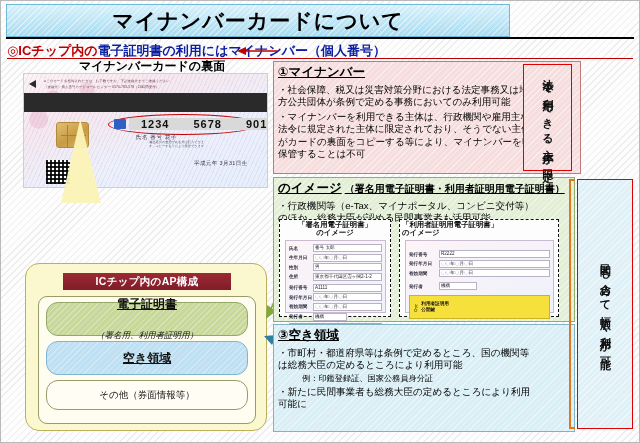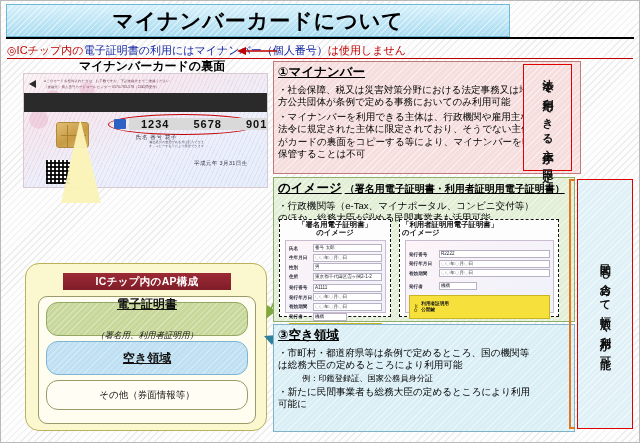--- a/index.html
+++ b/index.html
@@ -28,22 +28,22 @@
   }
   .title-bar .t{
     font-size:21px;font-weight:bold;color:#000;letter-spacing:1px;
   }
   .title-underline{
     position:absolute;left:5px;top:36px;width:628px;height:2px;background:#000;
   }
   
   .red-note{
     position:absolute;left:6px;top:41px;width:626px;height:16px;
-    font-size:11px;font-weight:normal;color:#c00000;white-space:nowrap;
-    display:flex;align-items:center;
+    font-size:13px;font-weight:bold;color:#c00000;white-space:nowrap;
+    display:flex;align-items:flex-start;
   }
   .red-note .hl{color:#0b1fa0;}
   .red-note-rule{
     position:absolute;left:6px;top:57px;width:626px;height:1px;background:#c00000;
   }
   
   .card-head{
     position:absolute;left:36px;top:57px;width:230px;height:15px;
     font-size:12px;font-weight:bold;color:#000;text-align:center;
   }
@@ -256,21 +256,20 @@
 <div id="page">
 
   <div class="title-bar">
     <span class="t">マイナンバーカードについて</span>
   </div>
   <div class="title-underline"></div>
 
   <div class="red-note">
     <span>◎ICチップ内の</span>
       <span class="hl">電子証明書の利用にはマイナンバー（個人番号）</span>
-      <span>は使用しません</span>
   </div>
   <div class="red-note-rule"></div>
 
   <div class="card-head">マイナンバーカードの裏面</div>
   <div class="card-photo">
     <div class="pattern"></div>
     <div class="arrow-l"></div>
     <div class="topline">
       <div>●このカードを拾得された方は、お手数ですが、下記連絡先までご連絡ください。</div>
       <div>〔連絡先〕個人番号カードコールセンター 0570-783-578（24時間受付）</div>

